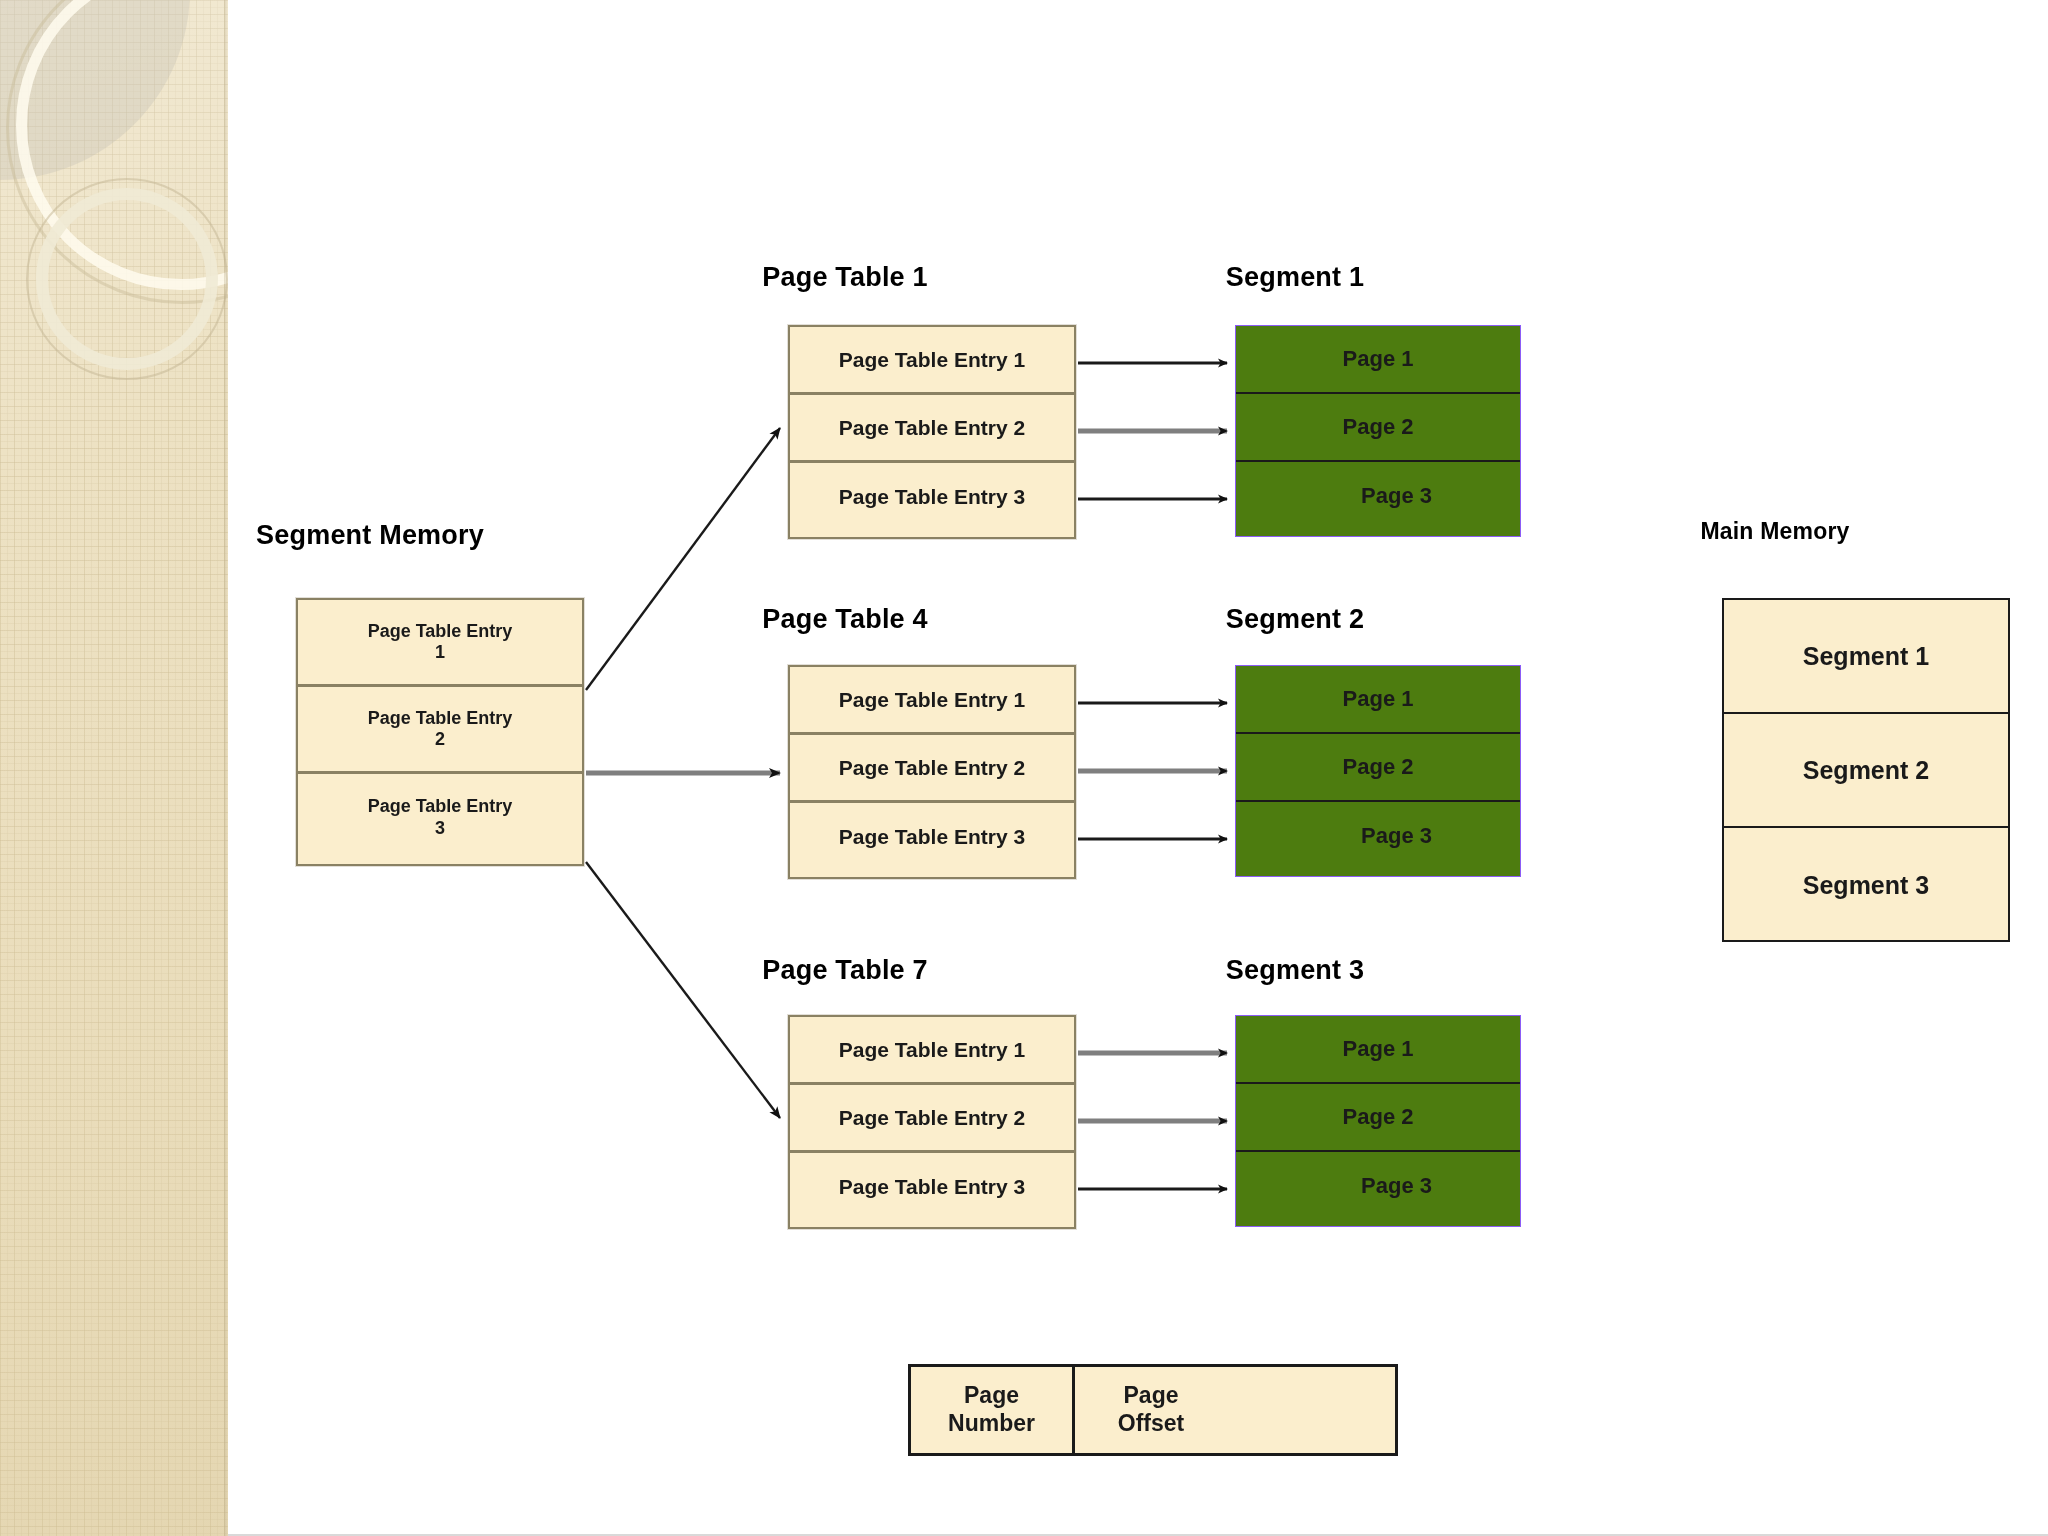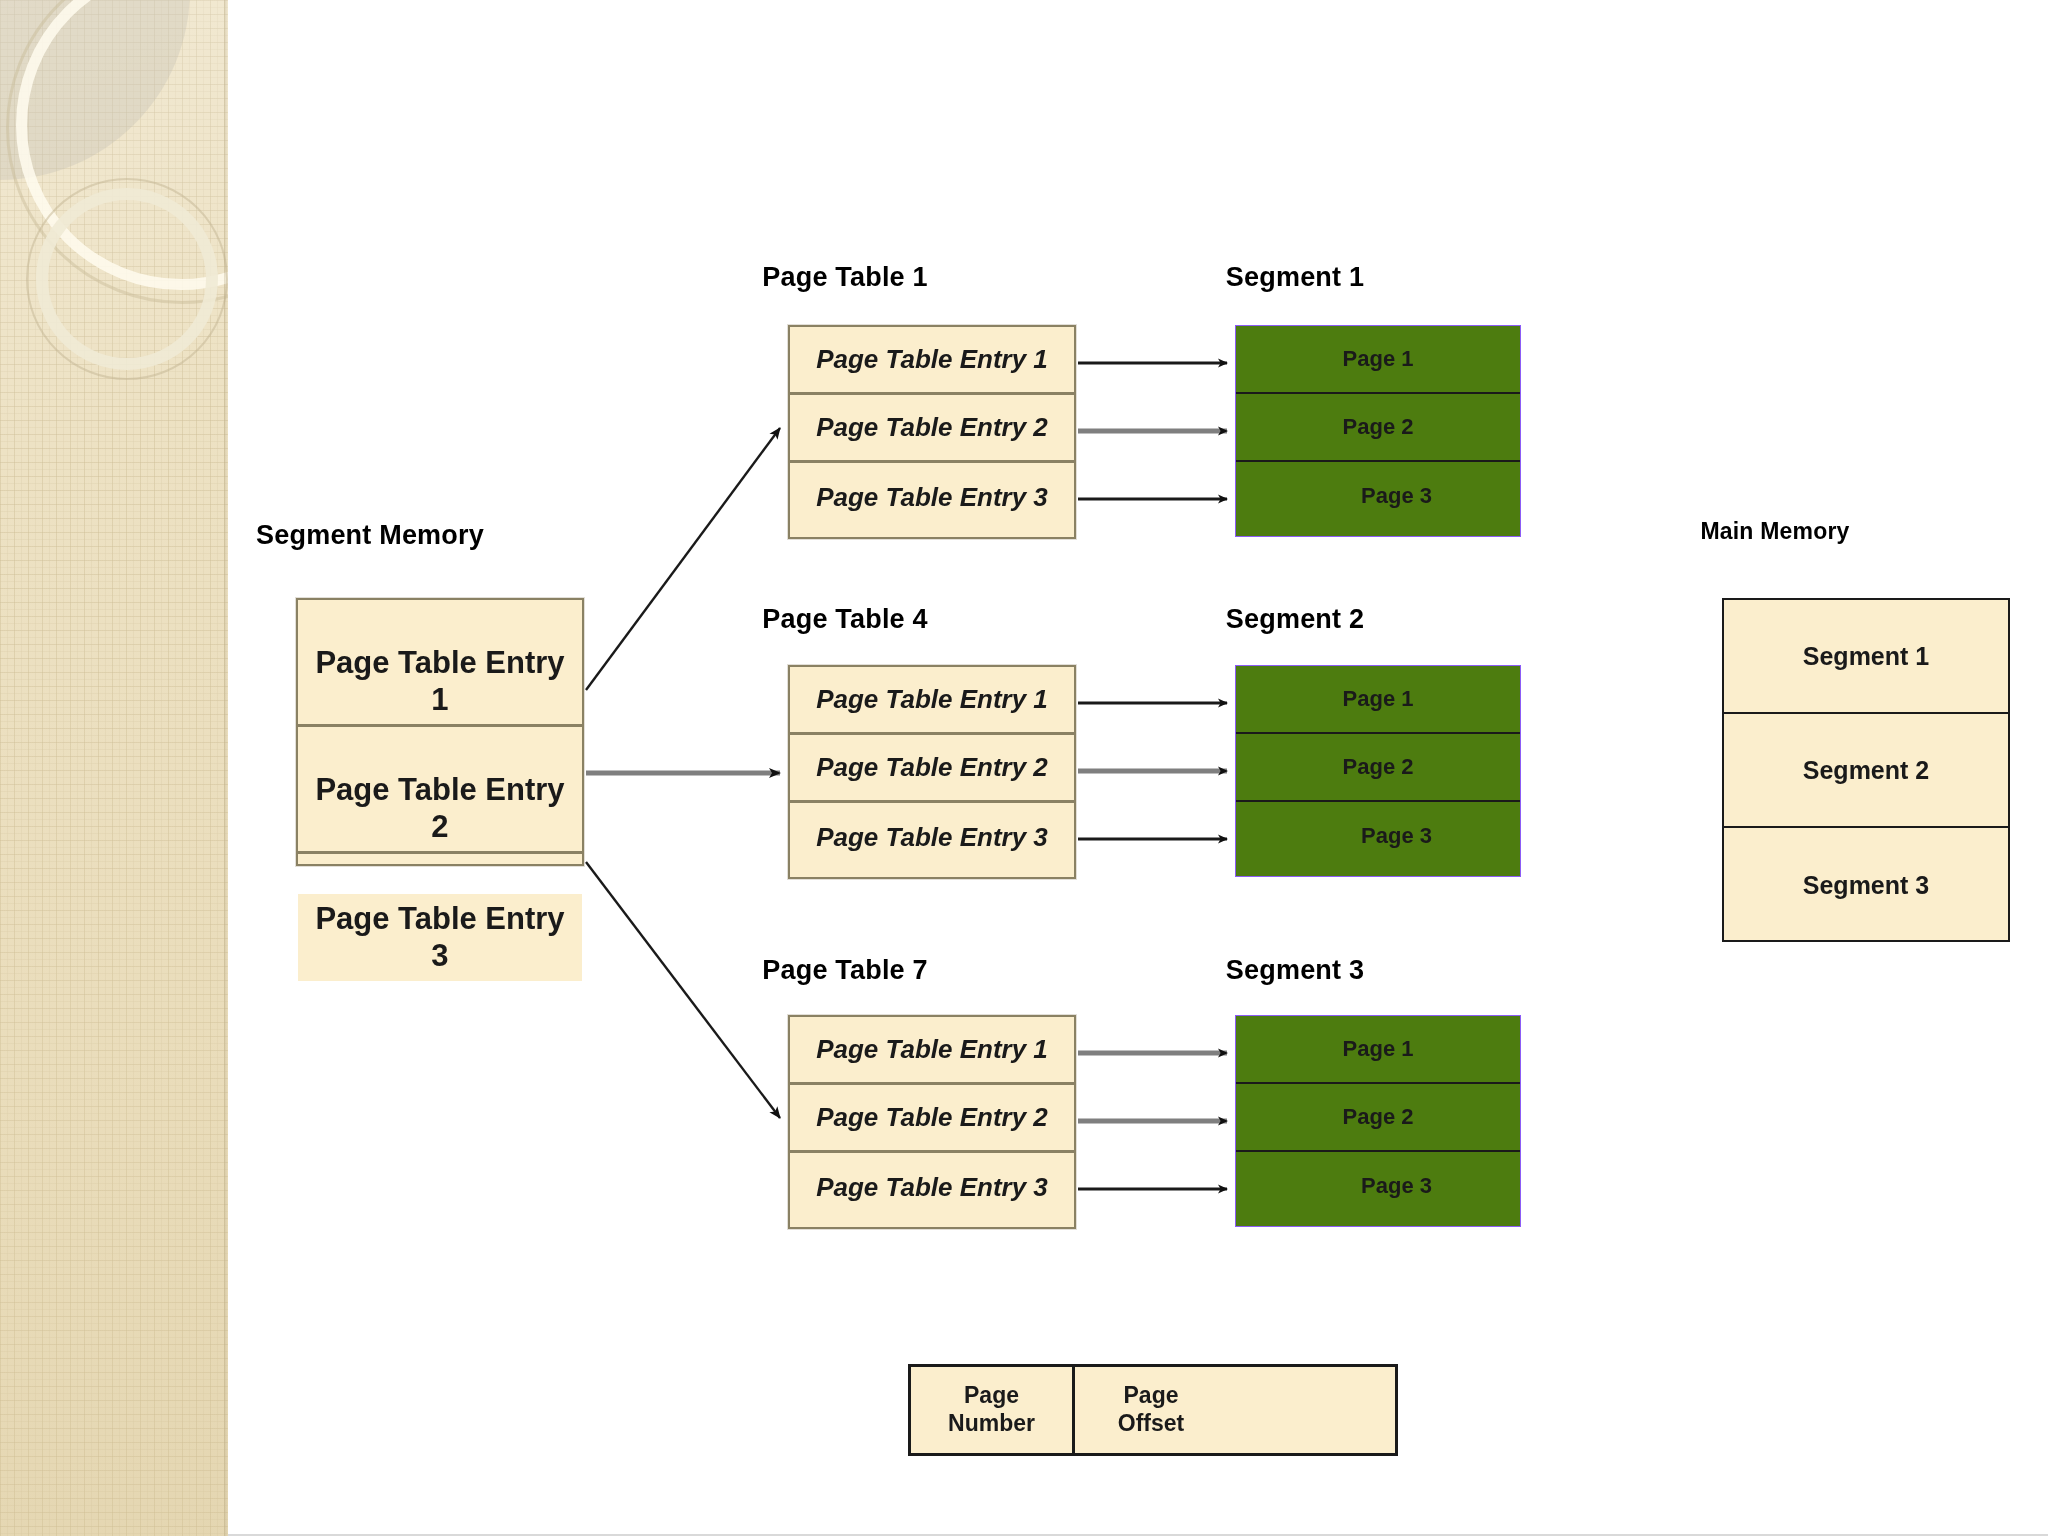--- a/index.html
+++ b/index.html
@@ -108,44 +108,42 @@
     background: #fbeecd;
     box-shadow: 0 0 0 1px rgba(138,129,99,0.25);
   }
   .pt-row {
     height: 68px;
     border-bottom: 3px solid #8a8163;
     background: #fbeecd;
     display: flex;
     align-items: center;
     justify-content: center;
-    font-size: 26px;
-    font-weight: bold;
-    color: #1a1a1a;
-    white-space: nowrap;
-    font-style: italic;
+    font-size: 21px;
+    font-weight: bold;
+    color: #1a1a1a;
+    white-space: nowrap;
   }
   .pt-row:last-child { border-bottom: none; }
 
   
   #segment-table.pt-box { }
   .st-row {
     height: 87px;
     border-bottom: 3px solid #8a8163;
     background: #fbeecd;
     display: flex;
     align-items: center;
     justify-content: center;
     text-align: center;
-    font-size: 31px;
+    font-size: 18px;
     font-weight: bold;
     color: #1a1a1a;
     line-height: 1.18;
     padding: 0 16px;
-    margin-top: 40px;
   }
   .st-row:last-child { border-bottom: none; }
 
   
   .seg-box {
     position: absolute;
     border: 1px solid #8b5cf6;
     background: #4d7c0f;
   }
   .seg-row {

